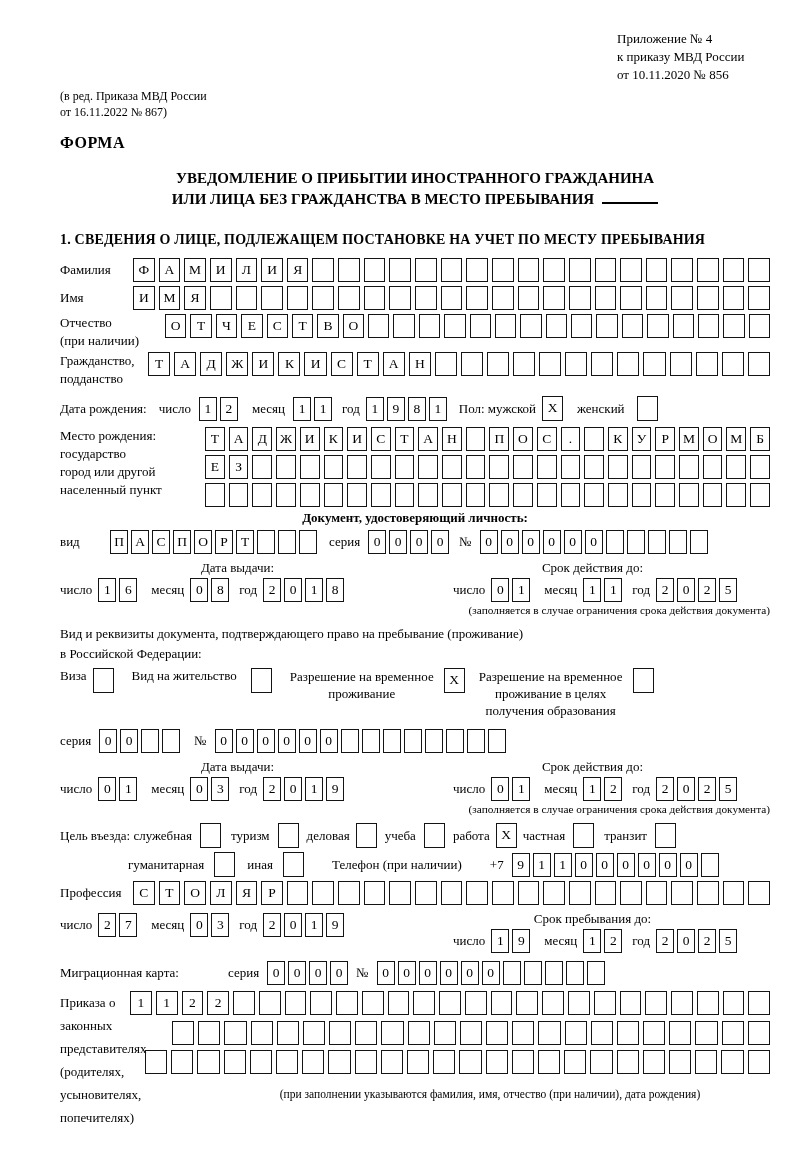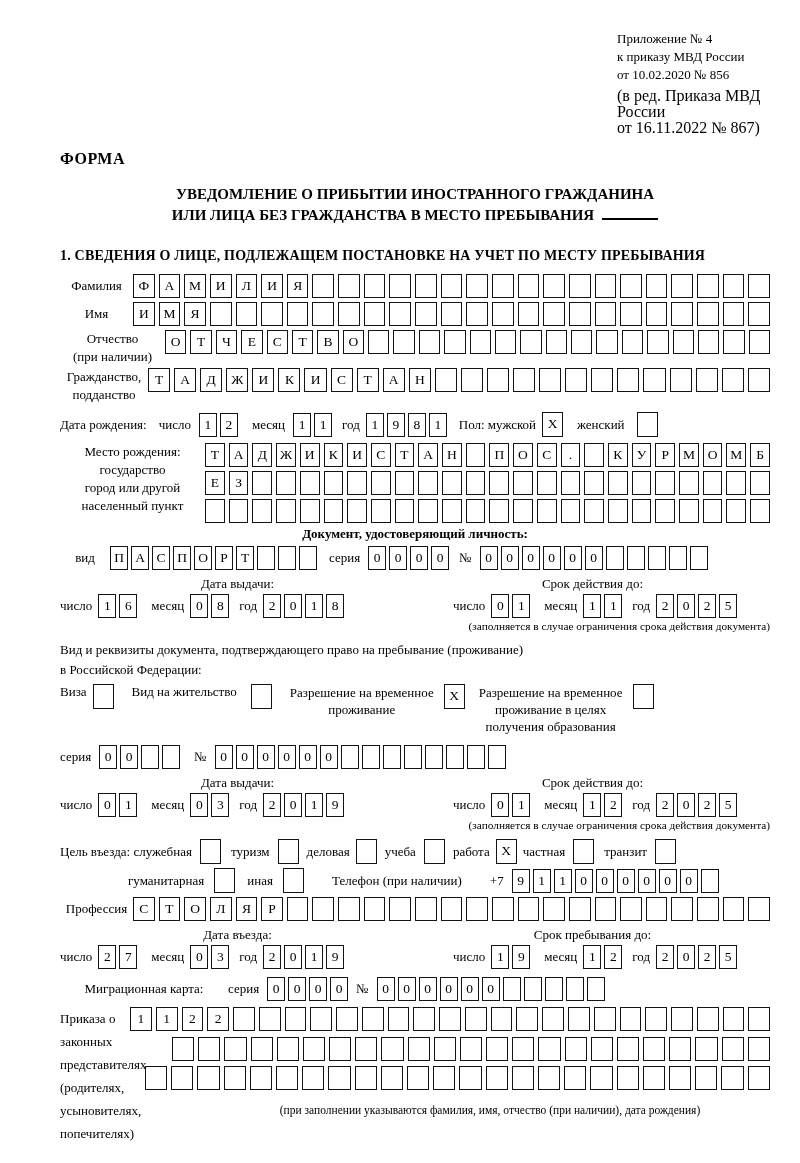--- a/index.html
+++ b/index.html
@@ -5,32 +5,32 @@
   * { box-sizing: border-box; }
   html,body { margin:0; padding:0; }
   body {
     width:800px; height:1163px; background:#ffffff; color:#000;
     font-family:"Liberation Serif", serif; font-size:13px; overflow:hidden;
   }
   .page { position:relative; width:800px; height:1163px; padding:30px 30px 16px 60px; }
 
   
   .hdr { margin-left:557px; line-height:18px; font-size:13px; }
-  .hdr-small { margin-left:557px; margin-top:4px; line-height:16px; font-size:16px; }
+  .hdr-small { margin-top:4px; line-height:16px; font-size:12px; }
   .forma { text-align:left; font-weight:bold; font-size:16px; margin-top:14px; letter-spacing:.5px; }
 
   
   .title { text-align:center; font-weight:bold; font-size:15px; line-height:21px; margin-top:16px; }
   .blank-line { display:inline-block; width:56px; border-bottom:2px solid #000; height:3px; margin-left:8px; }
   .sec-title { font-weight:bold; font-size:14px; margin-top:22px; letter-spacing:.2px; }
 
   
   .row { display:flex; align-items:center; margin-top:4px; }
   .row.top { align-items:flex-start; }
-  .lbl { flex-shrink:0;text-align:center; }
+  .lbl { flex-shrink:0; }
   .lbl2 div { line-height:18px; }
   .w50{width:50px;} .w73{width:73px;} .w88{width:88px;} .w105{width:105px;} .w145{width:145px;}
 
   
   .cellrow { display:flex; flex:1 1 auto; gap:4px; min-width:0; }
   .cellrow .cell {
     flex:1 1 0; height:24px; border:1.8px solid #141414;
     text-align:center; line-height:21px; font-size:13.5px; overflow:hidden;
   }
   .cellrow.fixed { flex:0 0 auto; gap:3px; }
@@ -68,21 +68,21 @@
   .reps-note { position:absolute; left:150px; top:97px; width:560px; text-align:center; font-size:11.5px; }
 </style>
 </head>
 <body>
 
 <div class="page">
 
   <div class="hdr">
     <div>Приложение № 4</div>
     <div>к приказу МВД России</div>
-    <div>от 10.02.2020 № 856</div>
+    <div>от 10.11.2020 № 856</div>
   </div>
   <div class="hdr-small">
     <div>(в ред. Приказа МВД России</div>
     <div>от 16.11.2022 № 867)</div>
   </div>
   <div class="forma">ФОРМА</div>
 
   <div class="title">
     <div>УВЕДОМЛЕНИЕ О ПРИБЫТИИ ИНОСТРАННОГО ГРАЖДАНИНА</div>
     <div>
@@ -613,21 +613,20 @@
         <span class="cell"></span>
         <span class="cell"></span>
         <span class="cell"></span>
         <span class="cell"></span>
         <span class="cell"></span>
       </div>
   </div>
 
   <div class="daterow">
     <div class="datecol-l">
-      <div class="datetitle">Дата въезда:</div>
       <div class="dategroups">
         <span>число</span>
         <span class="cellrow fixed gap6">
             <span class="cell">2</span>
             <span class="cell">7</span>
           </span>
         <span class="gap14">месяц</span>
         <span class="cellrow fixed gap6">
             <span class="cell">0</span>
             <span class="cell">3</span>

